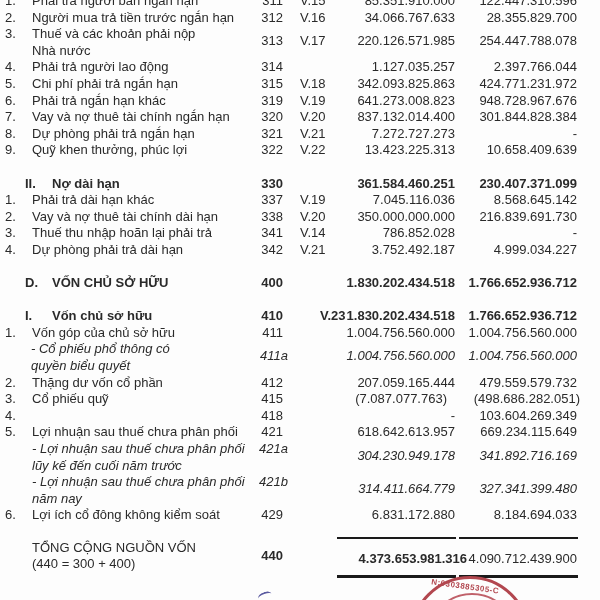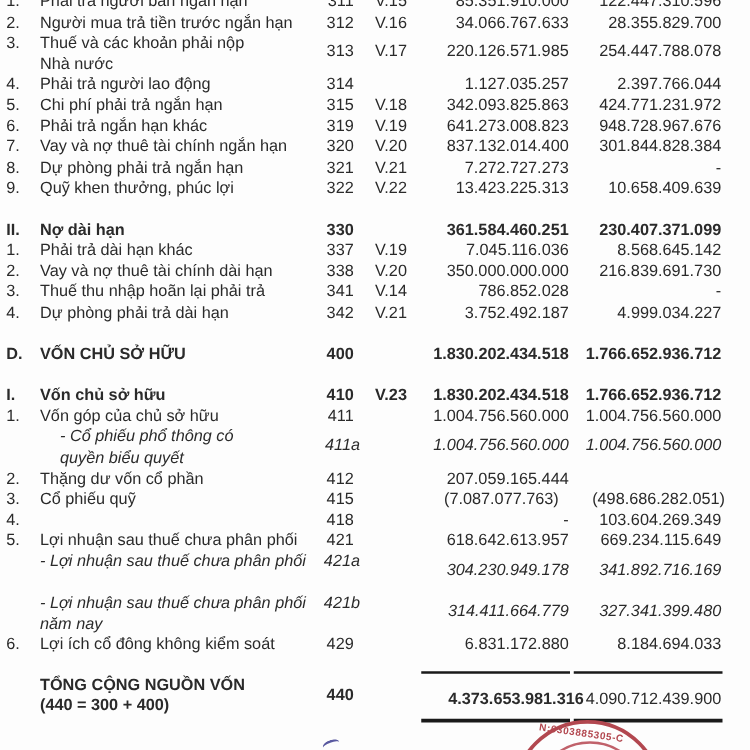--- a/index.html
+++ b/index.html
@@ -7,32 +7,32 @@
     width: 600px; height: 600px; overflow: hidden; position: relative;
     background: #fdfdfd; color: #2a2a2a;
     font-family: "Liberation Sans", sans-serif; font-size: 13px;
   }
   .sheet { position: absolute; left: 0; top: -7px; width: 600px; }
   .row { position: relative; height: 16.6px; line-height: 16.6px; white-space: nowrap; }
   .row.tall { height: 33.2px; }
   .row.gap { height: 16.6px; }
   .c-num { position: absolute; left: 5px; top: 0; }
   .c-label { position: absolute; left: 32px; top: 0; }
-  .c-label.indent { left: 48px; font-style: italic; }
+  .c-label.indent { left: 31px; font-style: italic; }
   .c-code { position: absolute; right: 317px; top: 0; text-align: right; }
   .c-note { position: absolute; left: 300px; top: 0; }
   .c-cur { position: absolute; right: 145px; top: 0; text-align: right; }
   .c-prev { position: absolute; right: 23px; top: 0; text-align: right; }
   .tall .c-code, .tall .c-note, .tall .c-cur, .tall .c-prev { top: 7px; }
   .tall.code-top .c-code { top: 0; }
-  .bold { font-weight: bold; }
+  .bold { font-weight: bold; margin-left: 20px; }
   .italic { font-style: italic; }
   .total-block { position: relative; height: 50px; margin-top: 10px; }
   .total-line { position: absolute; height: 2px; background: #1a1a1a; }
-  .total-label { position: absolute; left: 32px; top: 6px; line-height: 16px; font-weight: bold; }
+  .total-label { position: absolute; left: 32px; top: 6px; line-height: 16px; font-weight: normal; }
   .total-code { position: absolute; right: 317px; top: 14px; font-weight: bold; }
   .total-cur { position: absolute; right: 133px; top: 17px; font-weight: bold; }
   .total-prev { position: absolute; right: 23px; top: 17px; font-weight: normal; }
   .stamp {
     position: absolute; left: 410px; top: 576px; width: 120px; height: 120px;
     border-radius: 50%; border: 3px solid #b2474f; box-sizing: border-box;
   }
   .stamp-inner {
     position: absolute; left: 14px; top: 14px; width: 86px; height: 86px;
     border-radius: 50%; border: 2px solid #c0616a;
@@ -197,20 +197,21 @@
     <span class="c-label indent"><span>- Cổ phiếu phổ thông có</span><br><span>quyền biểu quyết</span></span>
     <span class="c-code" style="right:312px">411a</span>
     <span class="c-cur">1.004.756.560.000</span>
     <span class="c-prev">1.004.756.560.000</span>
   </div>
   <div class="row">
     <span class="c-num">2.</span>
     <span class="c-label">Thặng dư vốn cổ phần</span>
     <span class="c-code">412</span>
     <span class="c-cur">207.059.165.444</span>
+    <span class="c-prev">479.559.579.732</span>
   </div>
   <div class="row">
     <span class="c-num">3.</span>
     <span class="c-label">Cổ phiếu quỹ</span>
     <span class="c-code">415</span>
     <span class="c-cur" style="right:153px">(7.087.077.763)</span>
     <span class="c-prev" style="right:20px">(498.686.282.051)</span>
   </div>
   <div class="row">
     <span class="c-num">4.</span>
@@ -219,21 +220,21 @@
     <span class="c-prev">103.604.269.349</span>
   </div>
   <div class="row">
     <span class="c-num">5.</span>
     <span class="c-label">Lợi nhuận sau thuế chưa phân phối</span>
     <span class="c-code">421</span>
     <span class="c-cur">618.642.613.957</span>
     <span class="c-prev">669.234.115.649</span>
   </div>
   <div class="row tall code-top italic">
-    <span class="c-label"><span>- Lợi nhuận sau thuế chưa phân phối</span><br></span>
+    <span class="c-label"><span>- Lợi nhuận sau thuế chưa phân phối</span><br><span>lũy kế đến cuối năm trước</span></span>
     <span class="c-code" style="right:312px">421a</span>
     <span class="c-cur">304.230.949.178</span>
     <span class="c-prev">341.892.716.169</span>
   </div>
   <div class="row tall code-top italic">
     <span class="c-label"><span>- Lợi nhuận sau thuế chưa phân phối</span><br><span>năm nay</span></span>
     <span class="c-code" style="right:312px">421b</span>
     <span class="c-cur">314.411.664.779</span>
     <span class="c-prev">327.341.399.480</span>
   </div>

